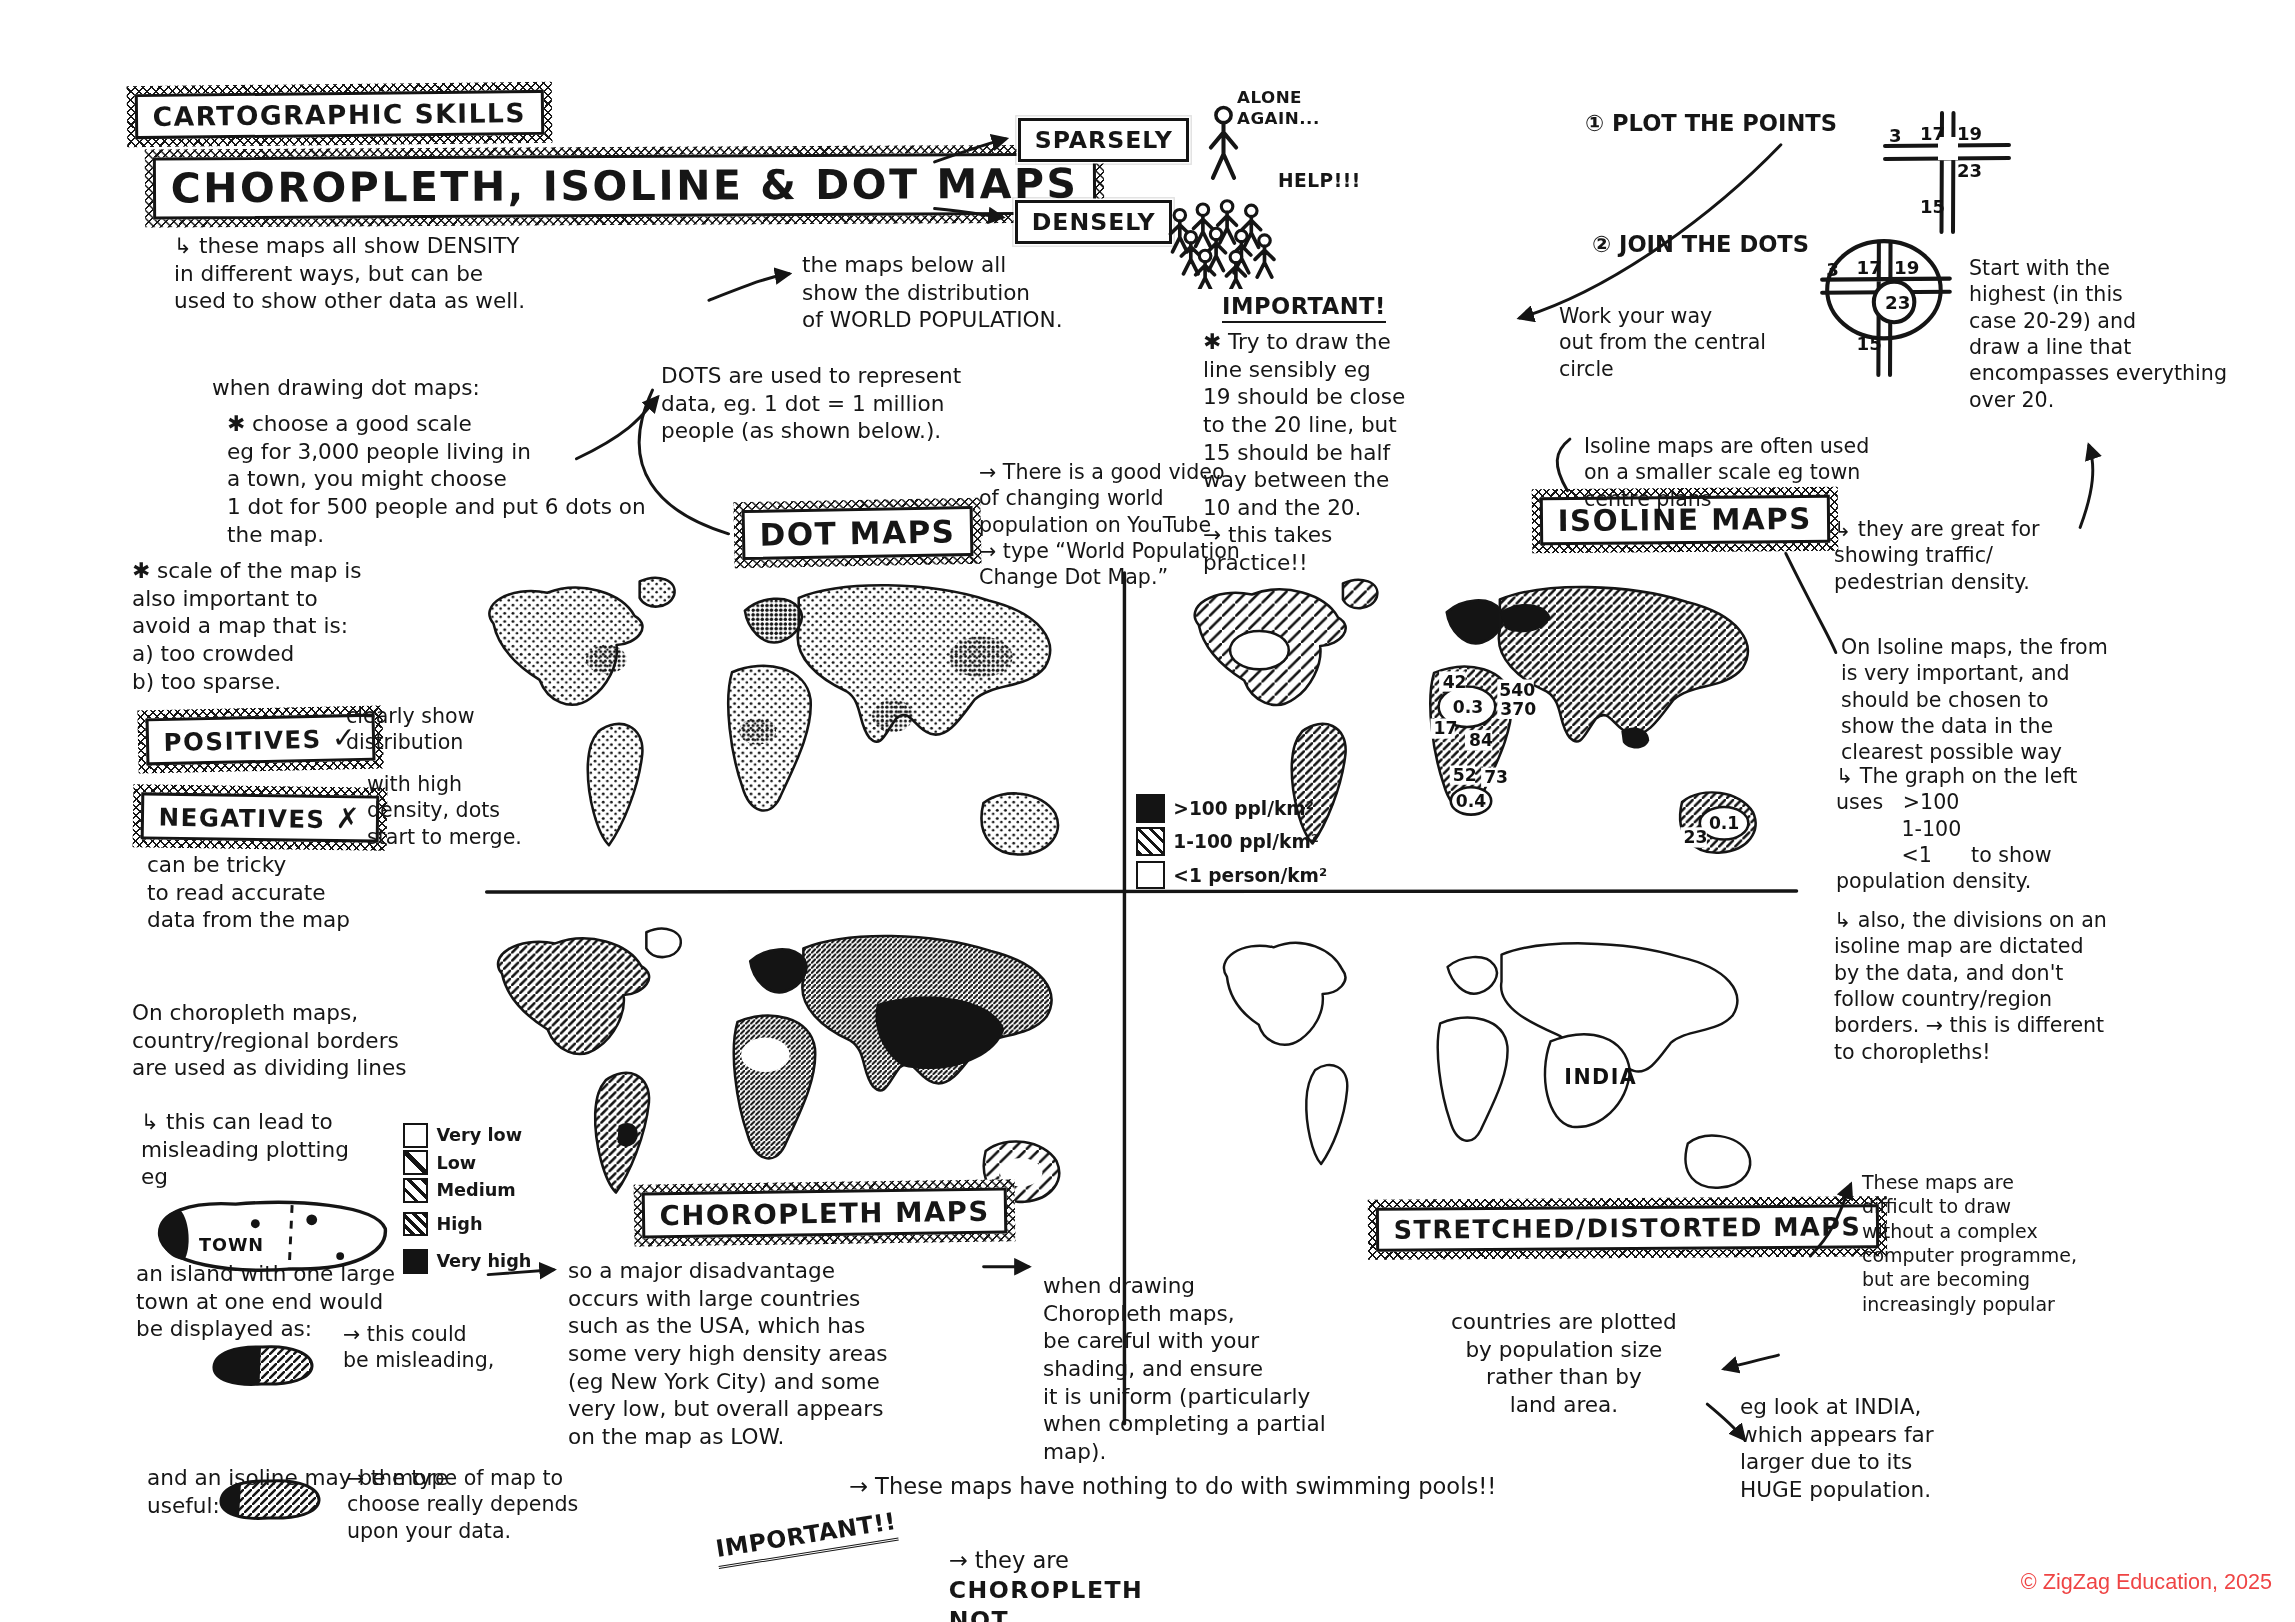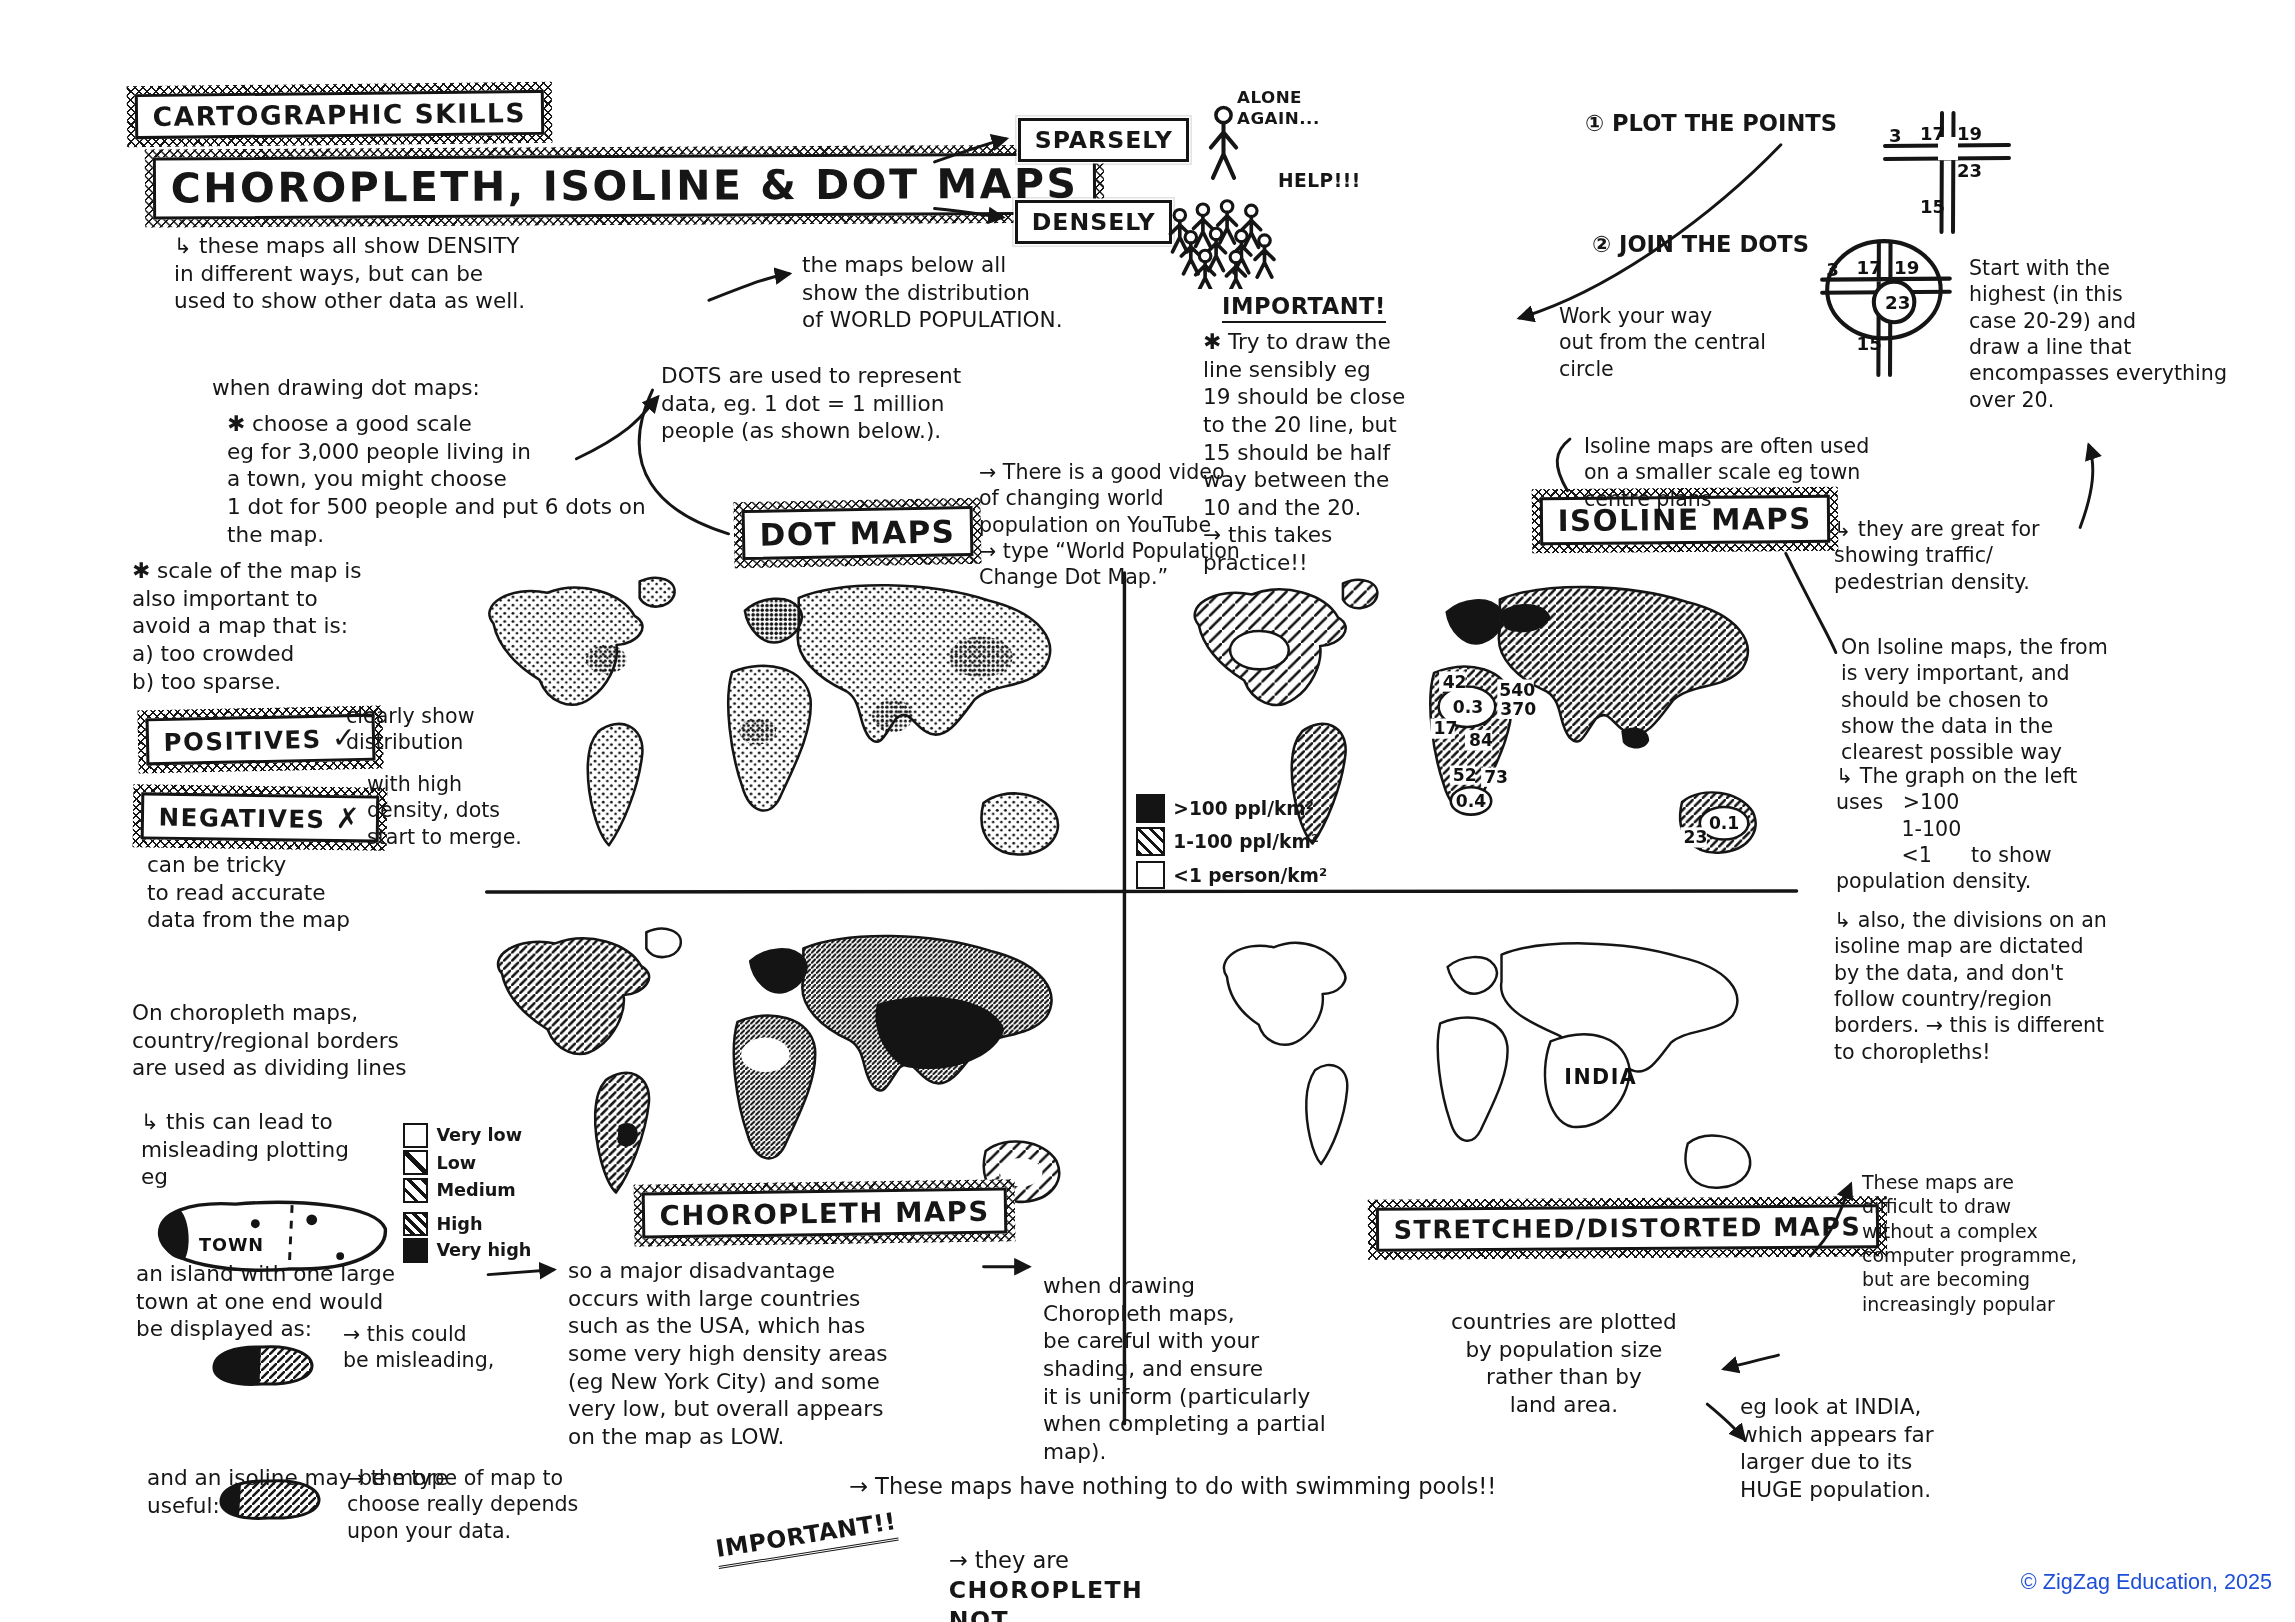--- a/index.html
+++ b/index.html
@@ -25,21 +25,21 @@
   .sw.h1{background:linear-gradient(45deg,#fff 42%,#141414 42% 58%,#fff 58%);}
   .sw.h2{background:repeating-linear-gradient(45deg,#fff 0 6.4px,#141414 6.4px 9.8px);}
   .sw.h3{background:repeating-linear-gradient(45deg,#fff 0 3.9px,#141414 3.9px 7.4px);}
   .sw.h4{background:#141414;}
   .mapsvg{position:absolute;}
   .mnum{font:700 34px "DejaVu Sans",sans-serif;fill:#111;}
   .dnum{font:700 36px "DejaVu Sans",sans-serif;fill:#111;}
   .underl{border-bottom:2.5px solid #161616;padding-bottom:2px;}
   .dbl{text-decoration:underline double;text-underline-offset:5.9px;}
   .footword{font-weight:bold;letter-spacing:1.5px;font-size:23.6px;}
-  .copyright{position:absolute;font-family:"Liberation Sans",sans-serif;font-size:21.6px;color:#1d4ed8;}
+  .copyright{position:absolute;font-family:"Liberation Sans",sans-serif;font-size:21.6px;color:#ef4444;}
 </style>
 </head>
 <body>
 
 <div class="canvas">
 
   <svg width="0" height="0" style="position:absolute">
     <defs>
       <pattern id="pat-dots" width="16" height="16" patternUnits="userSpaceOnUse">
         <circle cx="4" cy="4" r="2.8" fill="#151515"></circle>
@@ -338,21 +338,21 @@
         <span>Very low</span>
       </div>
     <div class="lrow" style="margin-bottom:2.9px">
         <span class="sw h1" style="width:20.6px;height:20.6px"></span>
         <span>Low</span>
       </div>
     <div class="lrow" style="margin-bottom:9px">
         <span class="sw h2" style="width:20.6px;height:20.6px"></span>
         <span>Medium</span>
       </div>
-    <div class="lrow" style="margin-bottom:2px">
+    <div class="lrow" style="margin-bottom:13px">
         <span class="sw h3" style="width:20.6px;height:20.6px"></span>
         <span>High</span>
       </div>
     <div class="lrow" style="margin-bottom:2.9px">
         <span class="sw h4" style="width:20.6px;height:20.6px"></span>
         <span>Very high</span>
       </div>
   </div>
 
   <div class="hatchwrap" style="left:634px;top:1182px;transform:rotate(-0.8deg)">

